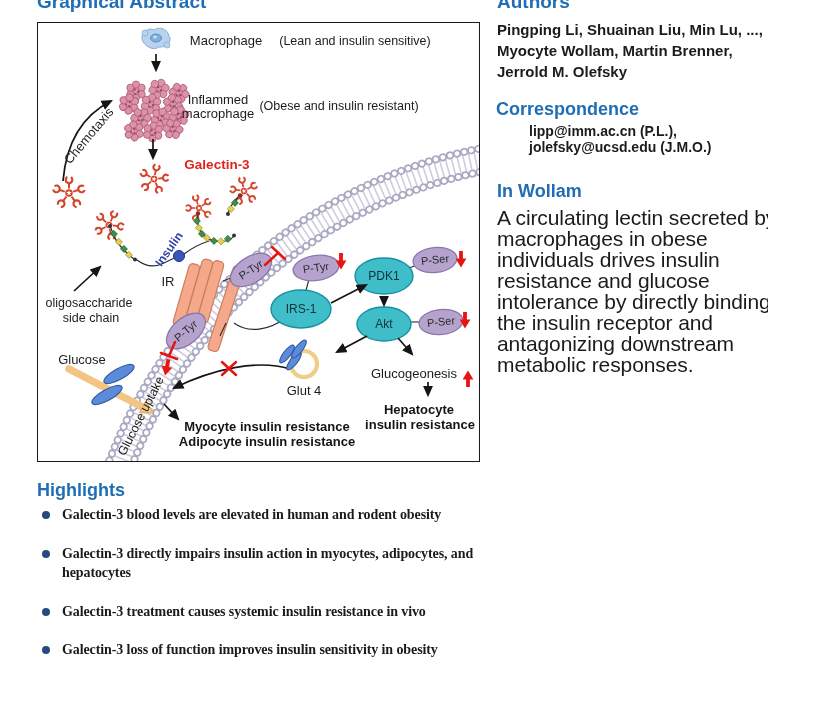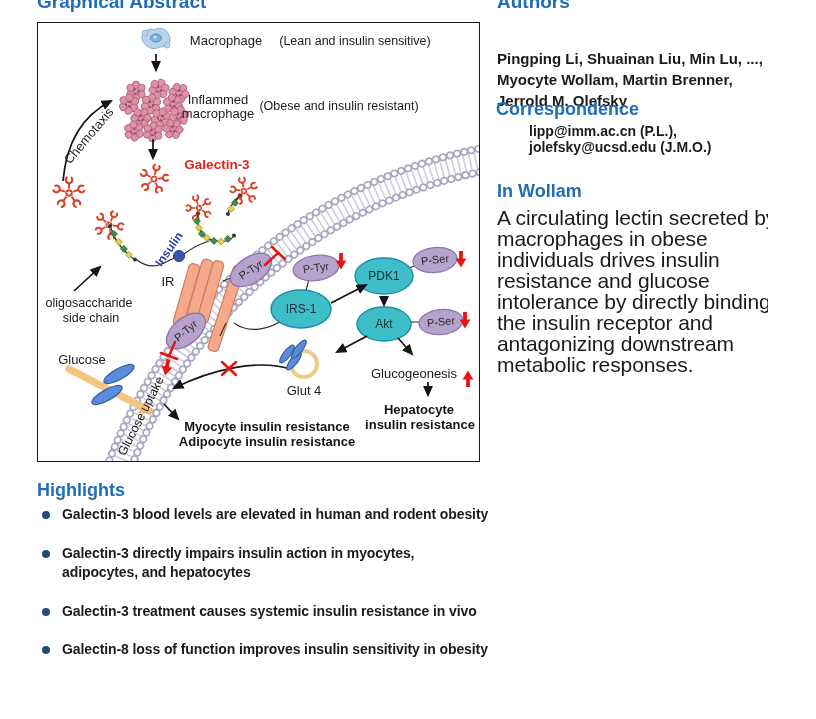--- a/index.html
+++ b/index.html
@@ -6,26 +6,26 @@
   #page{position:relative;width:768px;height:719px;overflow:hidden;background:#fff;
         font-family:"Liberation Sans",sans-serif;color:#1b1b1b;}
   .heading{position:absolute;font-size:18px;font-weight:bold;color:#1f6eb5;white-space:nowrap;}
   #ga-heading{left:37px;top:-9px;font-size:19px;}
   #authors-heading{left:497px;top:-9px;font-size:19px;}
   #corr-heading{left:496px;top:99px;}
   #inbrief-heading{left:497px;top:181px;}
   #hl-heading{left:37px;top:480px;}
   #figure-box{position:absolute;left:37px;top:22px;width:441px;height:438px;
               border:1.5px solid #1a1a1a;box-sizing:content-box;background:#fff;}
-  #authors-lines{position:absolute;left:497px;top:19px;font-size:15px;font-weight:bold;line-height:21px;white-space:nowrap;margin-top:29px;}
+  #authors-lines{position:absolute;left:497px;top:19px;font-size:15px;font-weight:bold;line-height:21px;white-space:nowrap;}
   #authors-lines span{display:block;}
   #corr-lines{position:absolute;left:497px;top:123px;font-size:14px;font-weight:bold;line-height:16px;white-space:nowrap;}
   #corr-lines span{display:block;margin-left:32px;}
   #inbrief-text{position:absolute;left:497px;top:207px;width:308px;font-size:21px;line-height:21px;letter-spacing:-0.1px;}
-  #hl-list{position:absolute;left:37px;top:505px;margin:0;padding:0;list-style:none;}
+  #hl-list{position:absolute;left:37px;top:505px;margin:0;padding:0;list-style:none;font-family:Liberation Serif, serif;}
   #hl-list li{position:relative;padding-left:25px;margin-bottom:19px;width:430px;
               font-size:14px;font-weight:bold;line-height:19.5px;letter-spacing:-0.1px;}
   #hl-list .dot{position:absolute;left:5px;top:6px;width:8px;height:8px;border-radius:50%;background:#264a7d;}
   svg text{font-family:"Liberation Sans",sans-serif;}
   .ft{font-size:13px;fill:#1c1c1c;}
   .ftsm{font-size:12.5px;fill:#1c1c1c;}
   .ftb{font-size:13px;font-weight:bold;fill:#141414;}
   .ellt{font-size:11px;fill:#2b2b2b;}
   .ellt2{font-size:12px;fill:#10333a;}
   .redb{font-size:13.5px;font-weight:bold;fill:#e0231c;}
@@ -55,21 +55,21 @@
   </div>
 
   <div id="inbrief-heading" class="heading">In Wollam</div>
   <div id="inbrief-text">A circulating lectin secreted by macrophages in obese individuals drives insulin resistance and glucose intolerance by directly binding the insulin receptor and antagonizing downstream metabolic responses.</div>
 
   <div id="hl-heading" class="heading">Highlights</div>
   <ul id="hl-list">
     <li><span class="dot"></span><span>Galectin-3 blood levels are elevated in human and rodent obesity</span></li>
     <li><span class="dot"></span><span>Galectin-3 directly impairs insulin action in myocytes, adipocytes, and hepatocytes</span></li>
     <li><span class="dot"></span><span>Galectin-3 treatment causes systemic insulin resistance in vivo</span></li>
-    <li><span class="dot"></span><span>Galectin-8 loss of function improves insulin sensitivity in obesity</span></li>
+    <li><span class="dot"></span><span>Galectin-3 loss of function improves insulin sensitivity in obesity</span></li>
   </ul>
 
   <div id="figure-box">
   <svg width="441" height="438" viewBox="0 0 441 438">
     <defs>
       <marker id="ab" markerWidth="8" markerHeight="8" refX="5.5" refY="3" orient="auto">
         <path d="M0,0 L6.8,3 L0,6 Z" fill="#151515"></path>
       </marker>
       <g id="redDown">
             <path d="M-1.9,-12 L1.9,-12 L1.9,-4.5 L5.4,-4.5 L0,4.5 L-5.4,-4.5 L-1.9,-4.5 Z" fill="#e8140f"></path>

